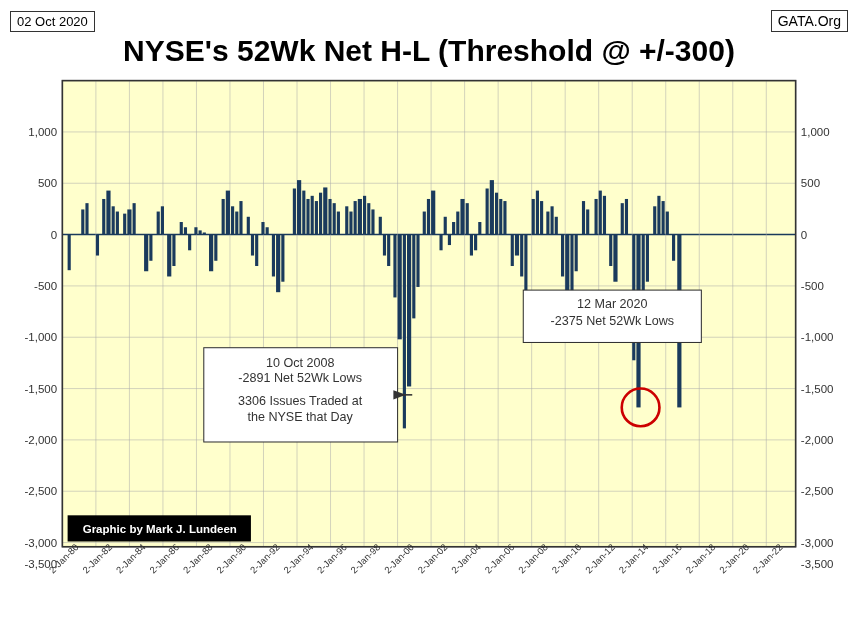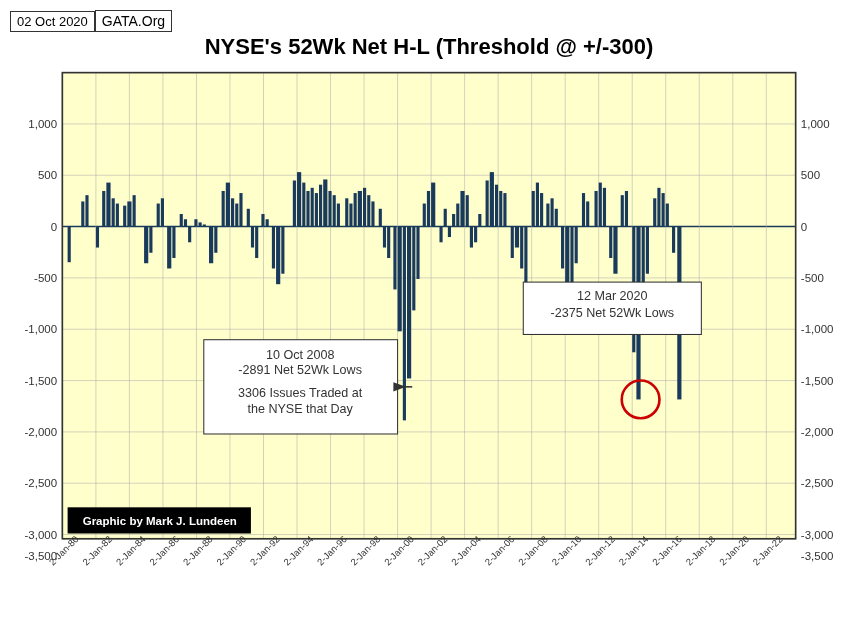--- a/index.html
+++ b/index.html
@@ -12,38 +12,39 @@
     }
     .chart-container {
       width: 858px;
       height: 623px;
       background: #fff;
       position: relative;
       padding: 10px;
     }
     .header-bar {
       display: flex;
+      justify-content: space-between;
       align-items: center;
       margin-bottom: 2px;
     }
     .date-box {
       border: 1px solid #333;
       padding: 2px 6px;
       font-size: 13px;
       font-weight: normal;
     }
     .gata-box {
       border: 1px solid #333;
       padding: 2px 6px;
       font-size: 14px;
       font-weight: normal;
     }
     .chart-title {
       text-align: center;
-      font-size: 22px;
+      font-size: 30px;
       font-weight: bold;
       margin-bottom: 4px;
     }
     .chart-area {
       position: relative;
       width: 100%;
       height: 520px;
       text-decoration: underline;
     }
     svg.main-chart {

